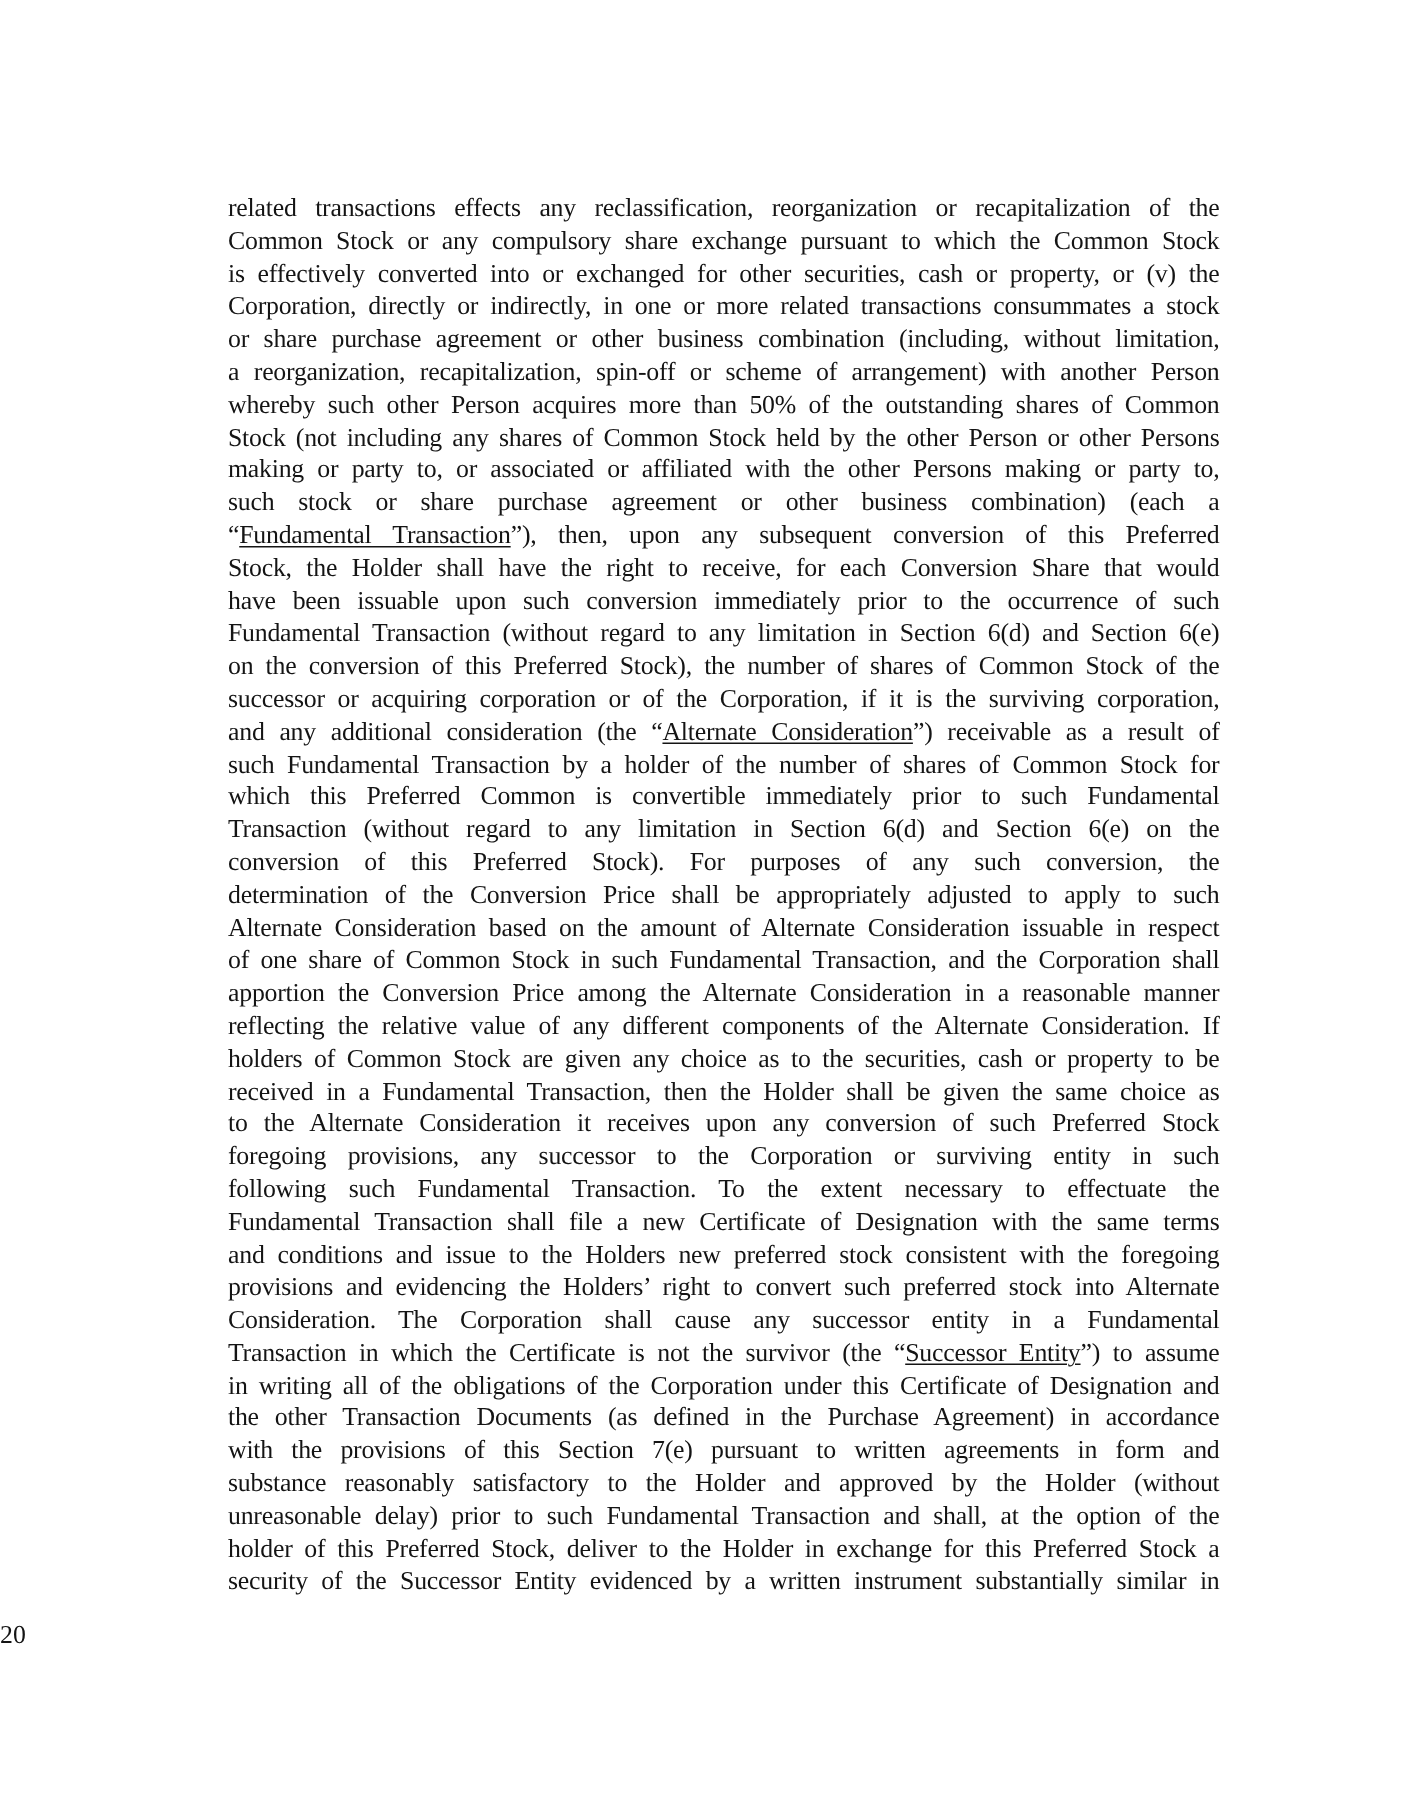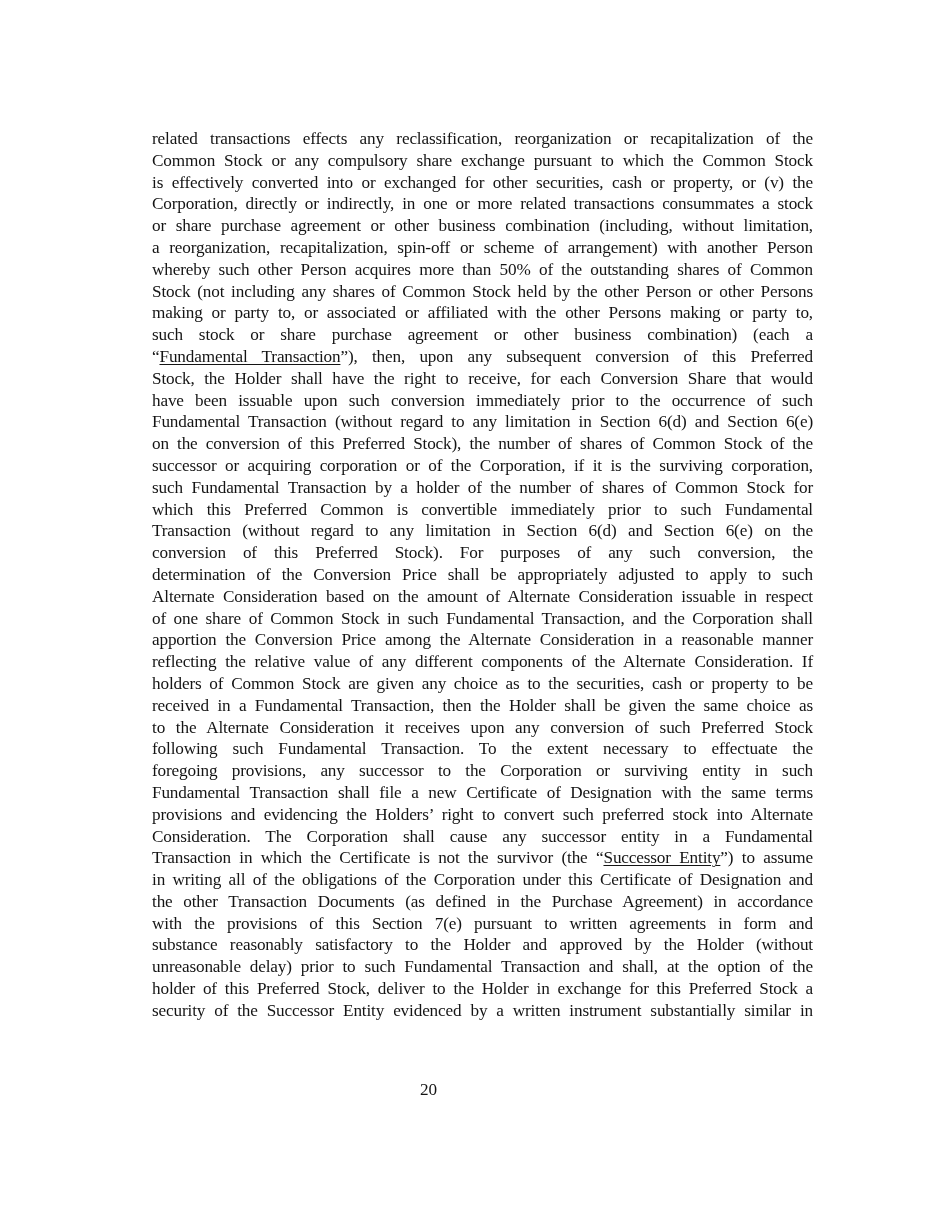--- a/index.html
+++ b/index.html
@@ -42,24 +42,23 @@
     .line span.u {
       text-decoration: underline;
       text-underline-offset: 2px;
       text-decoration-thickness: 1px;
     }
     .page-number {
       position: absolute;
       left: 0;
       width: 765px;
       top: 1079px;
-      text-align: center;
+      text-align: left;
       font-size: 17.2px;
       line-height: 22px;
-      margin-left: 46px;
     }
   </style>
 </head>
 <body>
 
 <div class="page">
   <div class="body-text" id="body-text">
       <div class="line"><span>related transactions effects any reclassification, reorganization or recapitalization of the</span></div>
       <div class="line"><span>Common Stock or any compulsory share exchange pursuant to which the Common Stock</span></div>
       <div class="line"><span>is effectively converted into or exchanged for other securities, cash or property, or (v) the</span></div>
@@ -69,35 +68,37 @@
       <div class="line"><span>whereby such other Person acquires more than 50% of the outstanding shares of Common</span></div>
       <div class="line"><span>Stock (not including any shares of Common Stock held by the other Person or other Persons</span></div>
       <div class="line"><span>making or party to, or associated or affiliated with the other Persons making or party to,</span></div>
       <div class="line"><span>such stock or share purchase agreement or other business combination) (each a</span></div>
       <div class="line"><span>“</span><span class="u">Fundamental Transaction</span><span>”), then, upon any subsequent conversion of this Preferred</span></div>
       <div class="line"><span>Stock, the Holder shall have the right to receive, for each Conversion Share that would</span></div>
       <div class="line"><span>have been issuable upon such conversion immediately prior to the occurrence of such</span></div>
       <div class="line"><span>Fundamental Transaction (without regard to any limitation in Section 6(d) and Section 6(e)</span></div>
       <div class="line"><span>on the conversion of this Preferred Stock), the number of shares of Common Stock of the</span></div>
       <div class="line"><span>successor or acquiring corporation or of the Corporation, if it is the surviving corporation,</span></div>
+      <div class="line"><span>and any additional consideration (the “</span><span class="u">Alternate Consideration</span><span>”) receivable as a result of</span></div>
       <div class="line"><span>such Fundamental Transaction by a holder of the number of shares of Common Stock for</span></div>
       <div class="line"><span>which this Preferred Common is convertible immediately prior to such Fundamental</span></div>
       <div class="line"><span>Transaction (without regard to any limitation in Section 6(d) and Section 6(e) on the</span></div>
       <div class="line"><span>conversion of this Preferred Stock).  For purposes of any such conversion, the</span></div>
       <div class="line"><span>determination of the Conversion Price shall be appropriately adjusted to apply to such</span></div>
       <div class="line"><span>Alternate Consideration based on the amount of Alternate Consideration issuable in respect</span></div>
       <div class="line"><span>of one share of Common Stock in such Fundamental Transaction, and the Corporation shall</span></div>
       <div class="line"><span>apportion the Conversion Price among the Alternate Consideration in a reasonable manner</span></div>
       <div class="line"><span>reflecting the relative value of any different components of the Alternate Consideration.  If</span></div>
       <div class="line"><span>holders of Common Stock are given any choice as to the securities, cash or property to be</span></div>
       <div class="line"><span>received in a Fundamental Transaction, then the Holder shall be given the same choice as</span></div>
       <div class="line"><span>to the Alternate Consideration it receives upon any conversion of such Preferred Stock</span></div>
+      <div class="line"><span>foregoing provisions, any successor to the Corporation or surviving entity in such</span></div>
       <div class="line"><span>following such Fundamental Transaction.  To the extent necessary to effectuate the</span></div>
-      <div class="line"><span>foregoing provisions, any successor to the Corporation or surviving entity in such</span></div>
       <div class="line"><span>Fundamental Transaction shall file a new Certificate of Designation with the same terms</span></div>
+      <div class="line"><span>and conditions and issue to the Holders new preferred stock consistent with the foregoing</span></div>
       <div class="line"><span>provisions and evidencing the Holders’ right to convert such preferred stock into Alternate</span></div>
       <div class="line"><span>Consideration.  The Corporation shall cause any successor entity in a Fundamental</span></div>
       <div class="line"><span>Transaction in which the Certificate is not the survivor (the “</span><span class="u">Successor Entity</span><span>”) to assume</span></div>
       <div class="line"><span>in writing all of the obligations of the Corporation under this Certificate of Designation and</span></div>
       <div class="line"><span>the other Transaction Documents (as defined in the Purchase Agreement) in accordance</span></div>
       <div class="line"><span>with the provisions of this Section 7(e) pursuant to written agreements in form and</span></div>
       <div class="line"><span>substance reasonably satisfactory to the Holder and approved by the Holder (without</span></div>
       <div class="line"><span>unreasonable delay) prior to such Fundamental Transaction and shall, at the option of the</span></div>
       <div class="line"><span>holder of this Preferred Stock, deliver to the Holder in exchange for this Preferred Stock a</span></div>
       <div class="line"><span>security of the Successor Entity evidenced by a written instrument substantially similar in</span></div>

